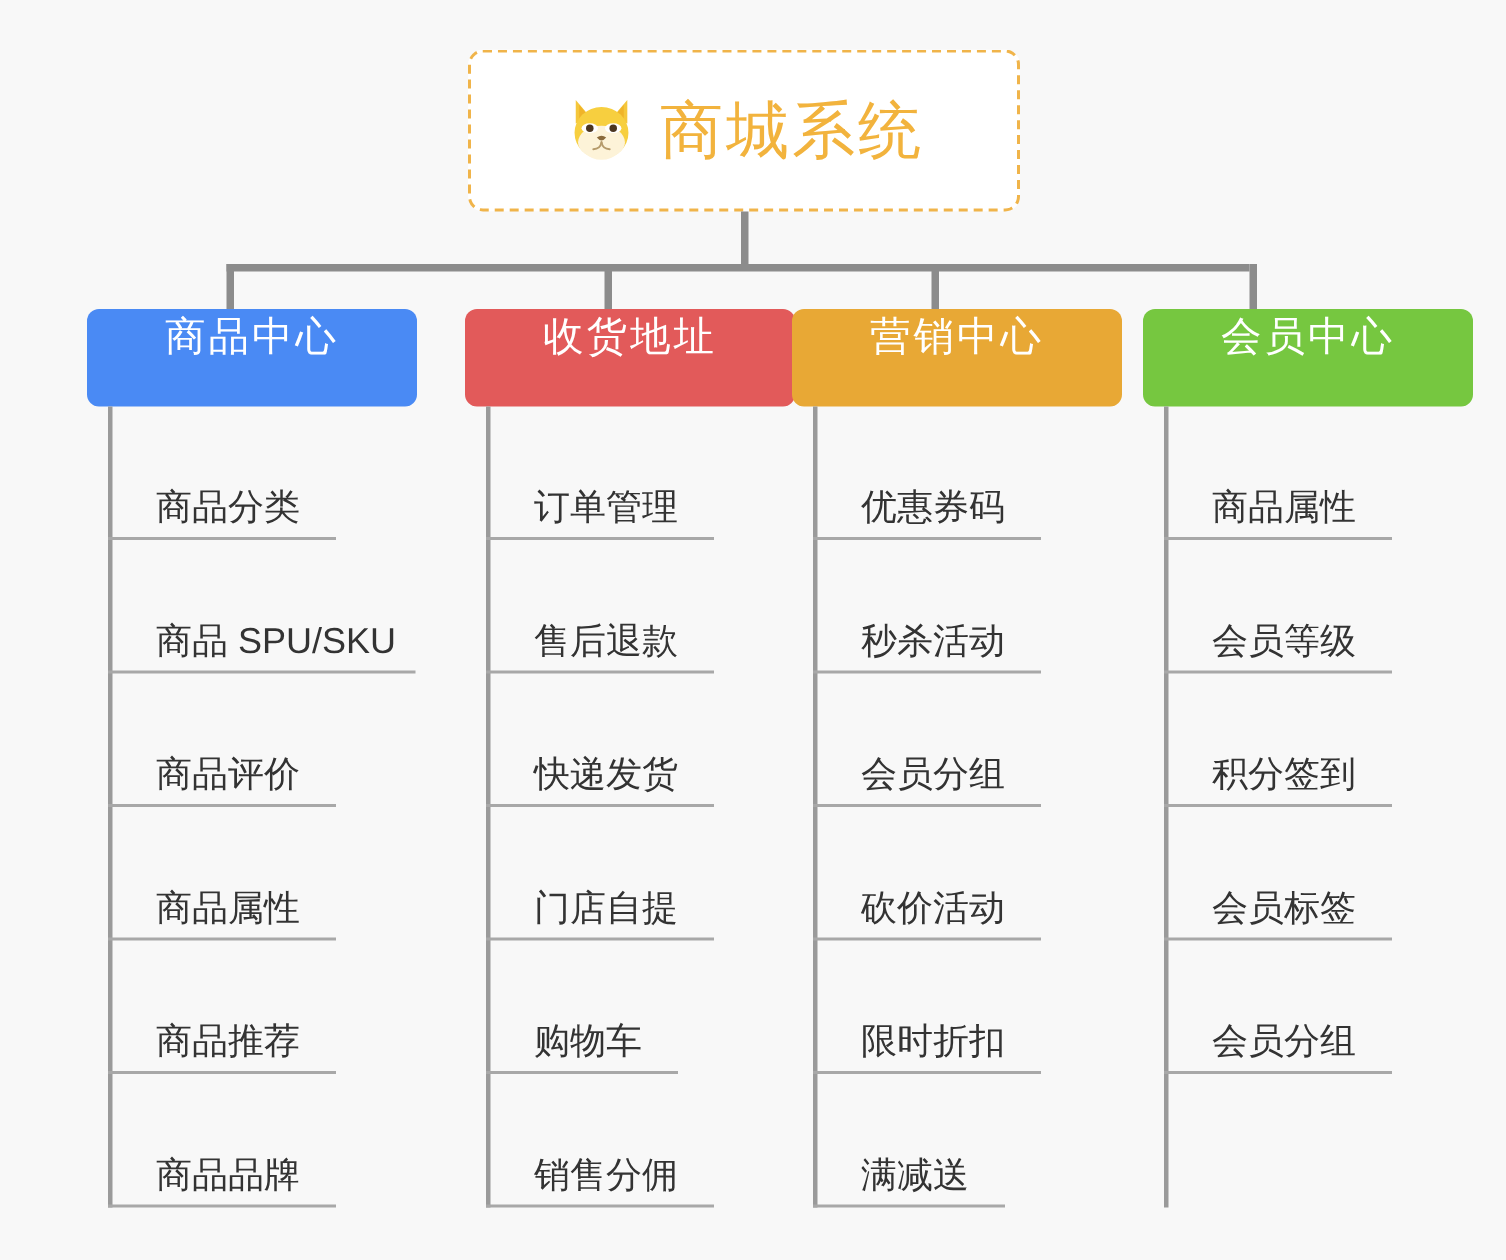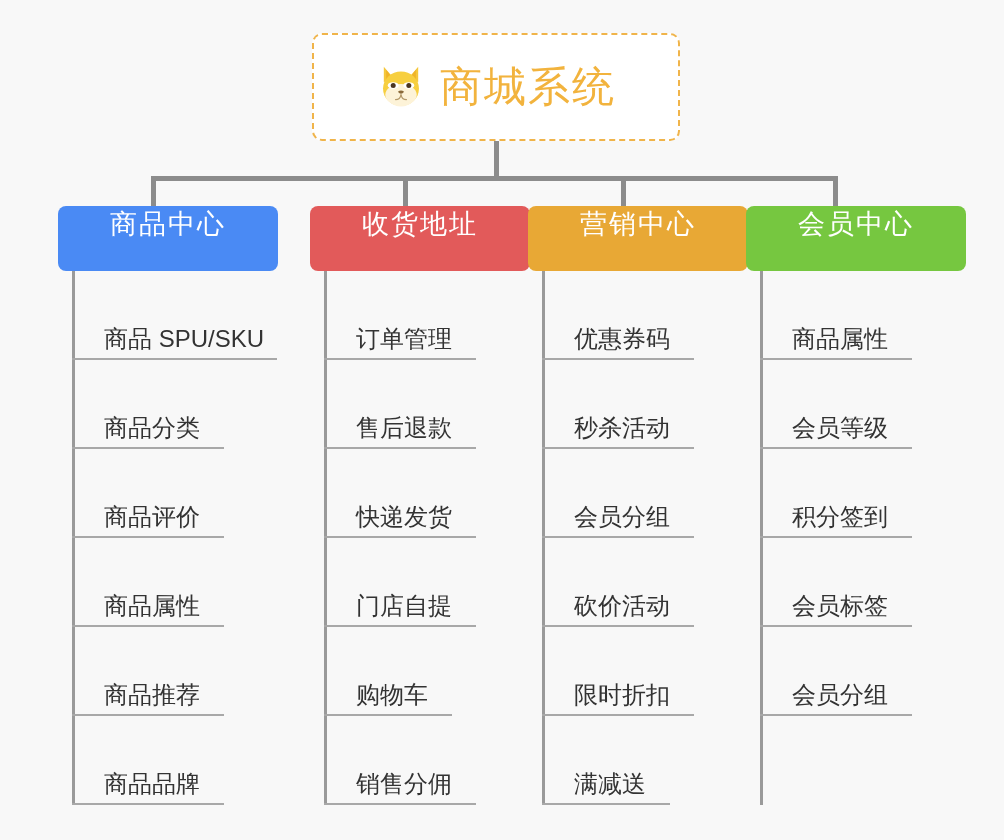--- a/index.html
+++ b/index.html
@@ -99,26 +99,26 @@
   <div class="conn v-drop" style="left:621px"></div>
   <div class="conn v-drop" style="left:833px"></div>
 
   <div class="column" style="left:58px">
     <div class="cat-header" style="background:#4a8af4">
       <span>商品中心</span>
     </div>
     <div class="leaf-wrap">
       <div class="trunk" style="height:534px"></div>
       <div class="leaf">
+        <span class="leaf-label">商品分类</span>
+        <div class="leaf-rule" style="width:152px"></div>
+      </div>
+      <div class="leaf">
         <span class="leaf-label">商品 SPU/SKU</span>
         <div class="leaf-rule" style="width:205px"></div>
-      </div>
-      <div class="leaf">
-        <span class="leaf-label">商品分类</span>
-        <div class="leaf-rule" style="width:152px"></div>
       </div>
       <div class="leaf">
         <span class="leaf-label">商品评价</span>
         <div class="leaf-rule" style="width:152px"></div>
       </div>
       <div class="leaf">
         <span class="leaf-label">商品属性</span>
         <div class="leaf-rule" style="width:152px"></div>
       </div>
       <div class="leaf">
@@ -191,21 +191,21 @@
         <span class="leaf-label">限时折扣</span>
         <div class="leaf-rule" style="width:152px"></div>
       </div>
       <div class="leaf">
         <span class="leaf-label">满减送</span>
         <div class="leaf-rule" style="width:128px"></div>
       </div>
     </div>
   </div>
 
-  <div class="column" style="left:746px">
+  <div class="column" style="left:762px">
     <div class="cat-header" style="background:#76c740">
       <span>会员中心</span>
     </div>
     <div class="leaf-wrap">
       <div class="trunk" style="height:534px"></div>
       <div class="leaf">
         <span class="leaf-label">商品属性</span>
         <div class="leaf-rule" style="width:152px"></div>
       </div>
       <div class="leaf">

